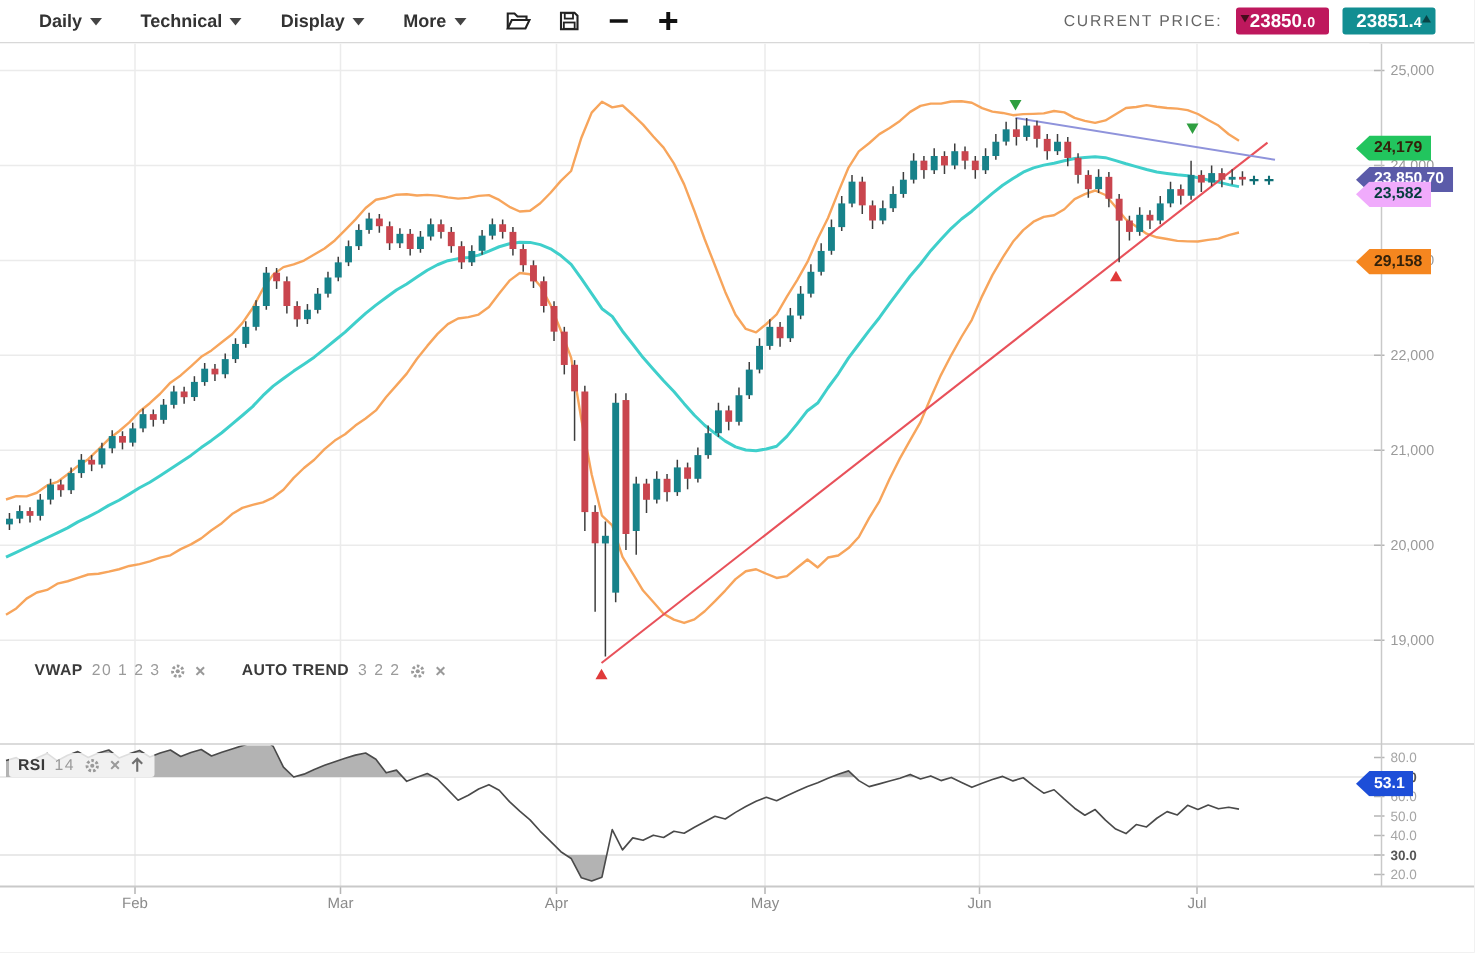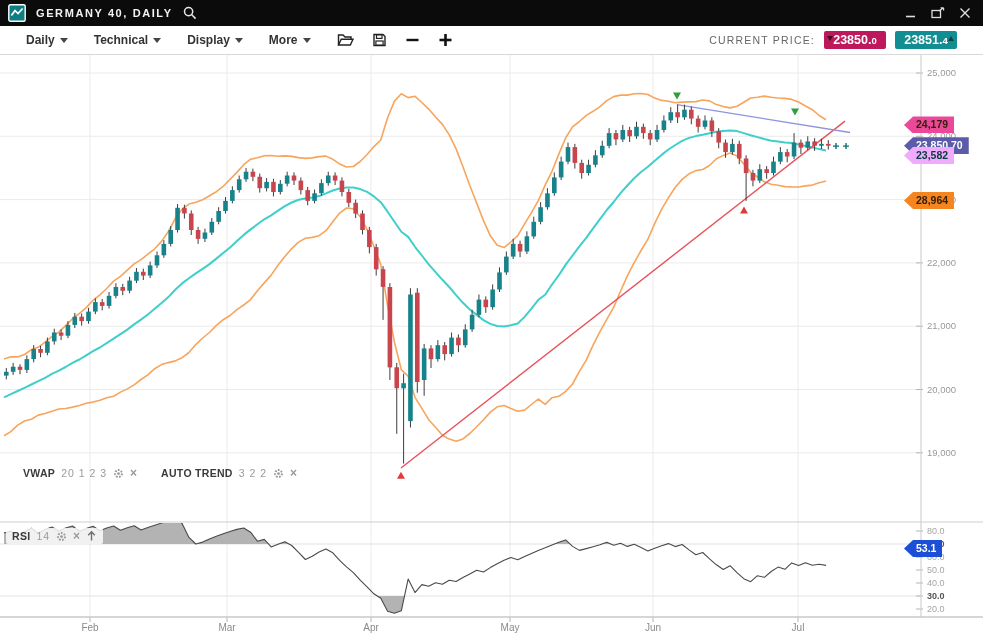--- a/index.html
+++ b/index.html
@@ -40,43 +40,20 @@
   .ind-x{color:#9a9a9a;font-size:12px;font-weight:bold;cursor:pointer;line-height:10px;}
   .ind-gap{width:12px;}
   .rsi-tag{background:rgba(255,255,255,.82);padding:2px 6px;border-radius:2px;}
   .icbtn{cursor:pointer;display:flex;align-items:center;}
 </style>
 </head>
 <body>
 
 <div class="app">
 
-  <div class="titlebar">
-    <svg class="logo" viewBox="0 0 18 18">
-      <rect x="0.8" y="0.8" width="16.4" height="16.4" rx="1.5" fill="#0e7d84" stroke="#ffffff" stroke-width="1.4"></rect>
-      <polyline points="3.4,11.5 7,6.5 10,9.5 14.6,4.5" fill="none" stroke="#ffffff" stroke-width="1.7"></polyline>
-    </svg>
-    <span class="title">GERMANY 40, DAILY</span>
-    <svg class="search-ic" width="14" height="14" viewBox="0 0 14 14">
-      <circle cx="5.6" cy="5.6" r="4.1" fill="none" stroke="#e8e8e8" stroke-width="1.5"></circle>
-      <line x1="8.8" y1="8.8" x2="12.6" y2="12.6" stroke="#e8e8e8" stroke-width="1.5"></line>
-    </svg>
-    <div class="win-controls">
-      <svg width="12" height="12" viewBox="0 0 12 12">
-        <line x1="1" y1="9.5" x2="10" y2="9.5" stroke="#dedede" stroke-width="1.6"></line>
-      </svg>
-      <svg width="14" height="12" viewBox="0 0 14 12">
-        <rect x="1" y="3.5" width="8.5" height="7" fill="none" stroke="#dedede" stroke-width="1.3"></rect>
-        <path d="M8 4 L12.6 0.8 M12.6 0.8 L9.6 0.8 M12.6 0.8 L12.6 3.6" stroke="#dedede" stroke-width="1.2" fill="none"></path>
-      </svg>
-      <svg width="12" height="12" viewBox="0 0 12 12">
-        <path d="M1.5 1.5 L10.5 10.5 M10.5 1.5 L1.5 10.5" stroke="#dedede" stroke-width="1.4"></path>
-      </svg>
-    </div>
-  </div>
 
   <div class="toolbar">
     <div class="menu">
       <span>Daily</span>
       <i class="caret"></i>
     </div>
     <div class="menu">
       <span>Technical</span>
       <i class="caret"></i>
     </div>
@@ -502,19 +479,19 @@
       </span>
       <span class="ind-x">×</span>
       <span class="icbtn">
         <svg width="11" height="12" viewBox="0 0 11 12">
             <path d="M5.5 10.5 V2.5 M2.2 5.2 L5.5 1.8 L8.8 5.2" fill="none" stroke="#6f6f6f" stroke-width="1.4"></path>
           </svg>
       </span>
     </div>
 
     
-    <div class="axis-badge" style="background: #ec4899; color: rgb(51, 33, 10); top: 61.4693px;">24,179</div>
+    <div class="axis-badge" style="background: #22c55e; color: rgb(51, 33, 10); top: 61.4693px;">24,179</div>
     <div class="axis-badge" style="background: rgb(91, 91, 169); color: rgb(255, 255, 255); top: 82.2507px;">23,850.70</div>
     <div class="axis-badge" style="background: #f0abfc; color: rgb(6, 60, 61); top: 92px;">23,582</div>
-    <div class="axis-badge" style="background: rgb(245, 134, 31); color: rgb(51, 33, 10); top: 137.049px;">28,964</div>
+    <div class="axis-badge" style="background: rgb(245, 134, 31); color: rgb(51, 33, 10); top: 137.049px;">29,158</div>
     <div class="axis-badge" style="background: #1d4ed8; color: rgb(255, 255, 255); top: 485px;">53.1</div>
   </div>
 </div>
 
 </body></html>

